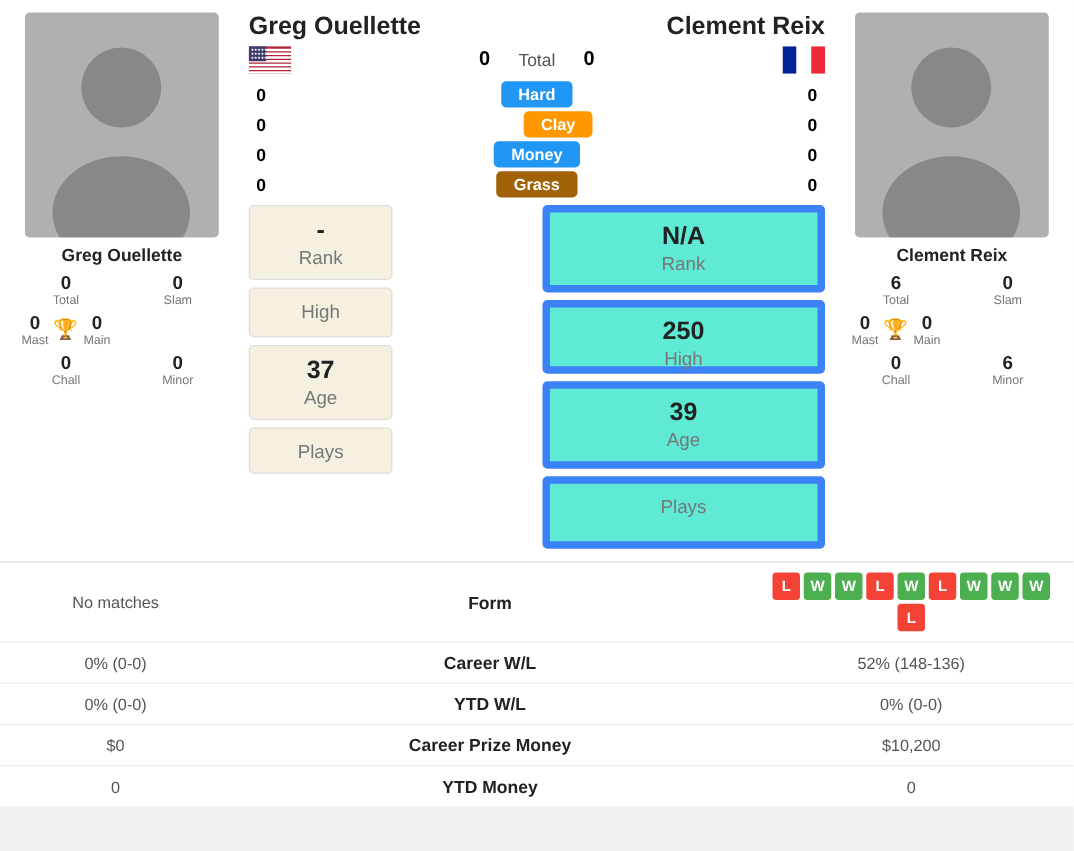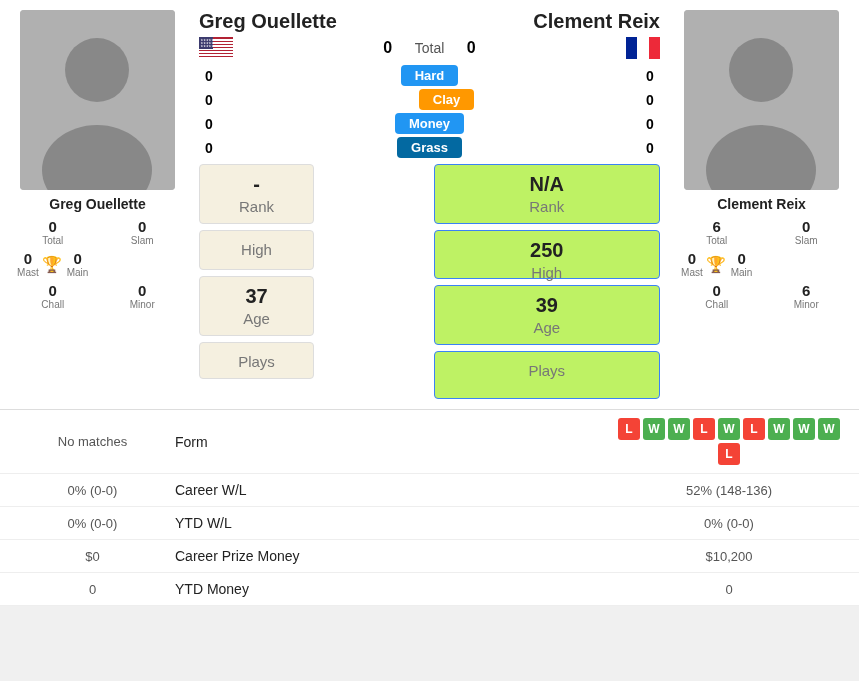--- a/index.html
+++ b/index.html
@@ -103,34 +103,34 @@
       color: #fff;
       font-size: 13px;
       font-weight: bold;
       border: none;
       cursor: pointer;
     }
 
     .btn-hard { background: #2196F3; }
     .btn-clay { background: #FF9800; margin-left: 34px; }
     .btn-indoor { background: #2196F3; }
-    .btn-grass { background: #0369a1; }
+    .btn-grass { background: #a16207; }
 
     .info-box-left {
       background: #f5f0e0;
       border: 1px solid #ddd;
       border-radius: 4px;
       padding: 8px 12px;
       width: 115px;
       text-align: center;
     }
 
     .info-box-right {
-      background: #bef264;
-      border: 1px solid #3b82f6;
+      background: #5eead4;
+      border: 6px solid #3b82f6;
       border-radius: 4px;
       padding: 8px 28px;
       flex: 1;
       text-align: center;
     }
 
     .info-value {
       font-size: 20px;
       font-weight: bold;
       color: #222;
@@ -158,23 +158,23 @@
     .data-left {
       width: 175px;
       text-align: center;
       font-size: 13px;
       color: #555;
       padding-left: 10px;
     }
 
     .data-center {
       flex: 1;
-      text-align: left;
+      text-align: center;
       font-size: 14px;
-      font-weight: normal;
+      font-weight: bold;
       color: #222;
     }
 
     .data-right {
       width: 250px;
       text-align: center;
       font-size: 13px;
       color: #555;
       padding-right: 10px;
     }

